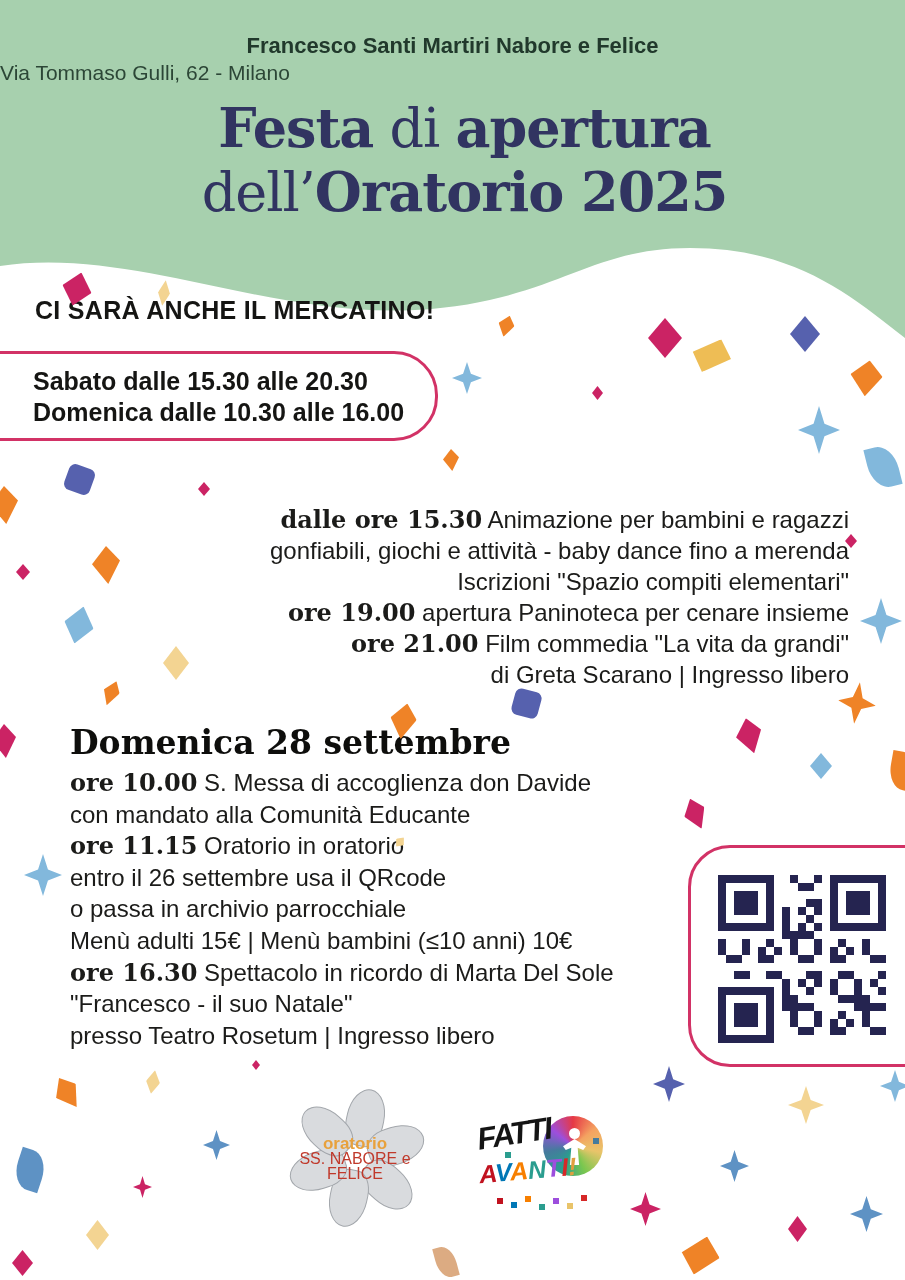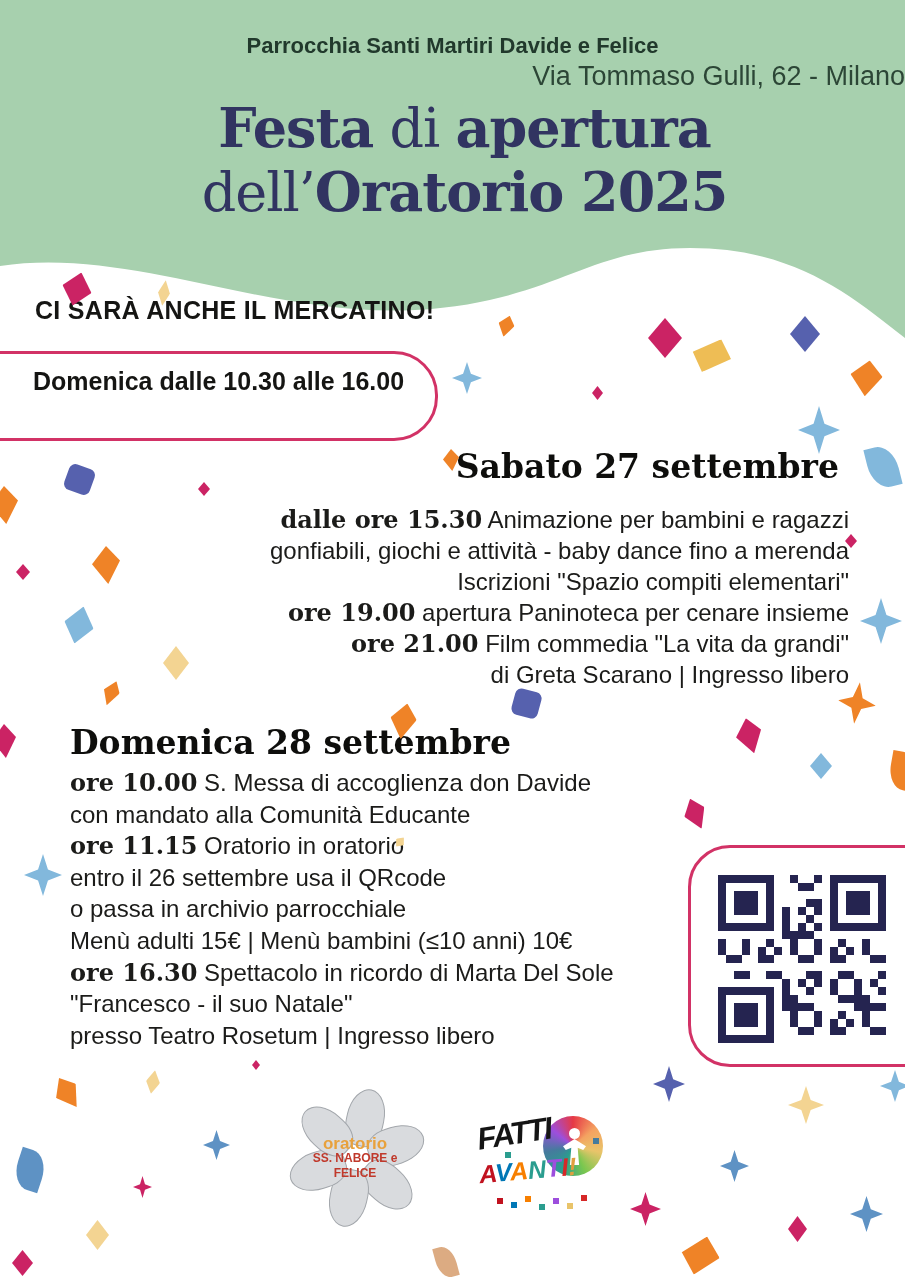--- a/index.html
+++ b/index.html
@@ -5,21 +5,21 @@
   html,body{margin:0;padding:0;background:#e8e8e8;}
   .poster{
     position:relative;width:905px;height:1280px;margin:0 auto;
     background:#ffffff;overflow:hidden;
     font-family:"Liberation Sans",sans-serif;color:#1b1b19;
   }
   .abs{position:absolute;}
   
   .wave-svg{position:absolute;top:0;left:0;}
   .parish{top:33px;left:0;width:100%;text-align:center;font-weight:bold;font-size:22px;color:#21392c;}
-  .address{top:61px;left:0;width:100%;text-align:right;font-size:27px;color:#2c4636;}
+  .address{top:61px;left:0;width:100%;text-align:left;font-size:21px;color:#2c4636;}
   .title{left:0;width:100%;text-align:center;color:#313461;font-family:"DejaVu Serif",serif;font-size:54px;line-height:60px;letter-spacing:-1px;padding-left:12px;}
   .title .b{font-weight:800;}
   .title .r{font-weight:500;}
   .title-l1{top:98px;}
   .title-l2{top:162px;}
   
   .mercatino-heading{top:296px;left:35px;font-size:25px;font-weight:bold;letter-spacing:.3px;color:#151513;}
   .mercatino-box{
     top:351px;left:-52px;width:490px;height:90px;
     border:3.5px solid #d23266;border-radius:44px;background:#fff;
@@ -53,21 +53,21 @@
   
   .oratorio-logo{top:1086px;left:288px;width:134px;height:150px;}
   .hand-ring{position:absolute;top:0;left:2px;width:130px;height:144px;}
   .hand{
     position:absolute;left:48px;top:46px;width:36px;height:56px;
     background:#d9dbde;border:1px solid #a2a6ab;border-radius:52% 52% 42% 42%;
     transform-origin:50% 26px;
   }
   .oratorio-text{position:absolute;top:50px;left:0;width:134px;text-align:center;line-height:15px;}
   .oratorio-text .t1{color:#e8a13c;font-size:17px;font-weight:bold;}
-  .oratorio-text .t2,.oratorio-text .t3{color:#c0392b;font-size:12px;font-weight:700;}
+  .oratorio-text .t2,.oratorio-text .t3{color:#c0392b;font-size:16px;font-weight:400;}
   
   .fatti-logo{top:1114px;left:477px;width:130px;height:100px;}
   .fatti-circle{position:absolute;right:4px;top:2px;width:60px;height:60px;border-radius:50%;
     background:conic-gradient(#e63946,#f4a261,#e9c46a,#7ac74f,#2a9d8f,#457b9d,#9d4edd,#e63946);}
   .fatti-figure-head{position:absolute;right:27px;top:14px;width:11px;height:11px;border-radius:50%;background:#fff;}
   .fatti-figure-body{position:absolute;right:21px;top:25px;width:23px;height:26px;background:#fff;
     clip-path:polygon(50% 0,100% 28%,88% 42%,64% 34%,70% 100%,30% 100%,36% 34%,12% 42%,0 28%);}
   .fatti-w1{position:absolute;left:0;top:2px;font-style:italic;font-weight:900;font-size:31px;letter-spacing:-2px;color:#141414;transform:rotate(-9deg);}
   .fatti-w2{position:absolute;left:2px;top:42px;font-style:italic;font-weight:900;font-size:25px;letter-spacing:0;transform:rotate(-5deg);}
   .fatti-sparkles{position:absolute;left:20px;top:84px;width:6px;height:6px;background:#c1121f;
@@ -76,31 +76,31 @@
 </style>
 </head>
 <body>
 
 <div class="poster">
 
   <svg class="wave-svg" width="905" height="350" viewBox="0 0 905 350">
     <path d="M0,0 L905,0 L905,338 C850,295 795,248 690,248 C585,248 555,302 415,310 C270,318 130,246 0,266 Z" fill="#a7d0ae"></path>
   </svg>
 
-  <div class="abs parish">Parrocchia Santi Martiri Davide e Felice</div>
+  <div class="abs parish">Francesco Santi Martiri Nabore e Felice</div>
   <div class="abs address">Via Tommaso Gulli, 62 - Milano</div>
   <div class="abs title title-l1"><span class="b">Festa</span><span class="r"> di </span><span class="b">apertura</span></div>
   <div class="abs title title-l2"><span class="r">dell’</span><span class="b">Oratorio 2025</span></div>
 
   <div class="abs mercatino-heading">CI SARÀ ANCHE IL MERCATINO!</div>
   <div class="abs mercatino-box">
+    <div class="line">Sabato dalle 15.30  alle 20.30</div>
     <div class="line">Domenica dalle 10.30 alle 16.00</div>
   </div>
 
-  <div class="abs day-heading sat-heading">Sabato 27 settembre</div>
   <div class="abs sched sat-block">
     <div class="ln"><span class="tb">dalle ore 15.30</span><span> Animazione per bambini e ragazzi</span></div>
     <div class="ln"><span class="tb"></span><span>gonfiabili, giochi e attività - baby dance fino a merenda</span></div>
     <div class="ln"><span class="tb"></span><span>Iscrizioni "Spazio compiti elementari"</span></div>
     <div class="ln"><span class="tb">ore 19.00</span><span> apertura Paninoteca per cenare insieme</span></div>
     <div class="ln"><span class="tb">ore 21.00</span><span> Film commedia "La vita da grandi"</span></div>
     <div class="ln"><span class="tb"></span><span>di Greta Scarano | Ingresso libero</span></div>
   </div>
 
   <div class="abs day-heading sun-heading">Domenica 28 settembre</div>

